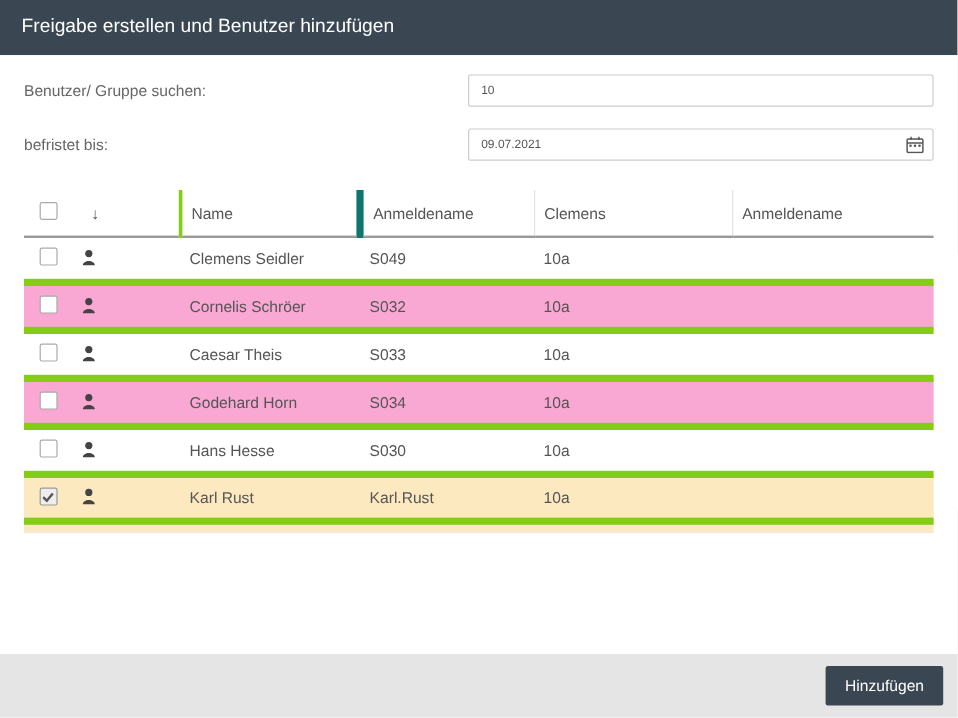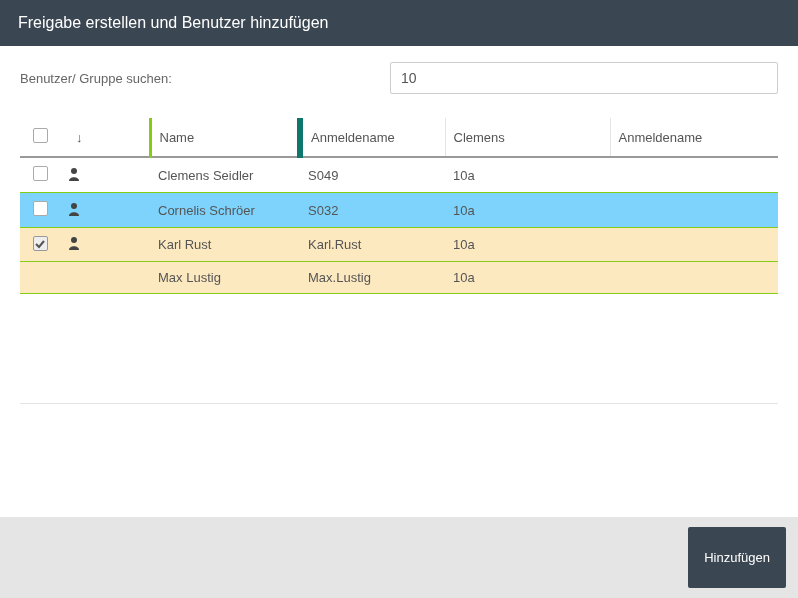--- a/index.html
+++ b/index.html
@@ -45,21 +45,21 @@
     }
     .form-field {
       flex: 1;
       position: relative;
     }
     .input {
       width: 100%;
       padding: 7px 10px;
       border: 1px solid #ccc;
       border-radius: 2px;
-      font-size: 14px;
+      font-size: 10px;
       color: #555;
       outline: none;
     }
     .date-input {
       padding-right: 34px;
     }
     .calendar-btn {
       position: absolute;
       right: 0;
       top: 0;
@@ -100,24 +100,24 @@
     thead th.col-type { width: 90px; }
     thead th.col-name { width: 150px; border-left: 3px solid #84cc16; }
     thead th.col-login { width: 145px; border-left: 6px solid #0f766e; }
     thead th.col-klasse { width: 165px; border-left: 1px solid #e4e4e4; }
     thead th.col-besch { border-left: 1px solid #e4e4e4; }
     .sort-arrow { display: inline-block; margin-left: 8px; color: #555; }
     tbody td {
       padding: 8px 8px;
       font-size: 13px;
       color: #555;
-      border-bottom: 1px solid #84cc16;
+      border-bottom: 6px solid #84cc16;
     }
     tbody tr.odd td { background: #fff; }
-    tbody tr.even td { background: #7dd3fc; margin-left: 44px; }
+    tbody tr.even td { background: #f9a8d4; margin-left: 44px; }
     tbody tr.selected td { background: #fde9bf; }
     td.col-check { text-align: center; }
     .chk {
       width: 15px; height: 15px;
       border: 1px solid #aaa;
       border-radius: 2px;
       display: inline-flex;
       align-items: center;
       justify-content: center;
       background: #fff;
@@ -130,21 +130,21 @@
       background: #e5e5e5;
       padding: 10px 12px;
       display: flex;
       justify-content: flex-end;
       gap: 8px;
     }
     .btn {
       background: #3a4651;
       color: #fff;
       border: none;
-      padding: 23px 16px;
+      padding: 9px 16px;
       font-size: 13px;
       border-radius: 2px;
       cursor: pointer;
     }
   </style>
 </head>
 <body>
 
 <div class="modal">
 
@@ -154,20 +154,37 @@
 
   <div class="body">
 
     <div class="form-row">
       <label class="form-label">Benutzer/ Gruppe suchen:</label>
       <div class="form-field">
         <input class="input" type="text" value="10" style="">
       </div>
     </div>
 
+    <div class="form-row">
+      <label class="form-label">befristet bis:</label>
+      <div class="form-field">
+        <input class="input date-input" type="text" value="09.07.2021" style="">
+        <span class="calendar-btn">
+          <svg class="cal-svg" viewBox="0 0 16 16">
+            <rect x="1" y="3" width="14" height="12" rx="1" fill="none" stroke="#555" stroke-width="1.3"></rect>
+            <line x1="1" y1="6.5" x2="15" y2="6.5" stroke="#555" stroke-width="1.3"></line>
+            <line x1="4.5" y1="1" x2="4.5" y2="4" stroke="#555" stroke-width="1.3"></line>
+            <line x1="11.5" y1="1" x2="11.5" y2="4" stroke="#555" stroke-width="1.3"></line>
+            <rect x="3" y="8" width="2" height="2" fill="#555"></rect>
+            <rect x="7" y="8" width="2" height="2" fill="#555"></rect>
+            <rect x="11" y="8" width="2" height="2" fill="#555"></rect>
+          </svg>
+        </span>
+      </div>
+    </div>
 
     <div class="table-container">
       <div class="table-scroll">
         <table>
           <thead>
             <tr>
               <th class="col-check">
                 <span class="chk">
                   
                 </span>
@@ -197,20 +214,53 @@
                 <td class="col-check"><span class="chk"></span></td>
                 <td><svg class="user-svg" viewBox="0 0 12 14">
                     <circle cx="6" cy="4" r="3"></circle>
                     <path d="M1 14 C1 9 11 9 11 14 Z"></path>
                   </svg></td>
                 <td>Cornelis Schröer</td>
                 <td>S032</td>
                 <td>10a</td>
                 <td></td>
               </tr>
+              <tr class="odd">
+                <td class="col-check"><span class="chk"></span></td>
+                <td><svg class="user-svg" viewBox="0 0 12 14">
+                    <circle cx="6" cy="4" r="3"></circle>
+                    <path d="M1 14 C1 9 11 9 11 14 Z"></path>
+                  </svg></td>
+                <td>Caesar Theis</td>
+                <td>S033</td>
+                <td>10a</td>
+                <td></td>
+              </tr>
+              <tr class="even">
+                <td class="col-check"><span class="chk"></span></td>
+                <td><svg class="user-svg" viewBox="0 0 12 14">
+                    <circle cx="6" cy="4" r="3"></circle>
+                    <path d="M1 14 C1 9 11 9 11 14 Z"></path>
+                  </svg></td>
+                <td>Godehard Horn</td>
+                <td>S034</td>
+                <td>10a</td>
+                <td></td>
+              </tr>
+              <tr class="odd">
+                <td class="col-check"><span class="chk"></span></td>
+                <td><svg class="user-svg" viewBox="0 0 12 14">
+                    <circle cx="6" cy="4" r="3"></circle>
+                    <path d="M1 14 C1 9 11 9 11 14 Z"></path>
+                  </svg></td>
+                <td>Hans Hesse</td>
+                <td>S030</td>
+                <td>10a</td>
+                <td></td>
+              </tr>
               <tr class="selected">
                 <td class="col-check"><span class="chk checked">
                     <svg viewBox="0 0 12 12">
                       <path d="M2 6 L5 9 L10 3" fill="none" stroke="#555" stroke-width="2"></path>
                     </svg>
                   </span></td>
                 <td><svg class="user-svg" viewBox="0 0 12 14">
                     <circle cx="6" cy="4" r="3"></circle>
                     <path d="M1 14 C1 9 11 9 11 14 Z"></path>
                   </svg></td>

